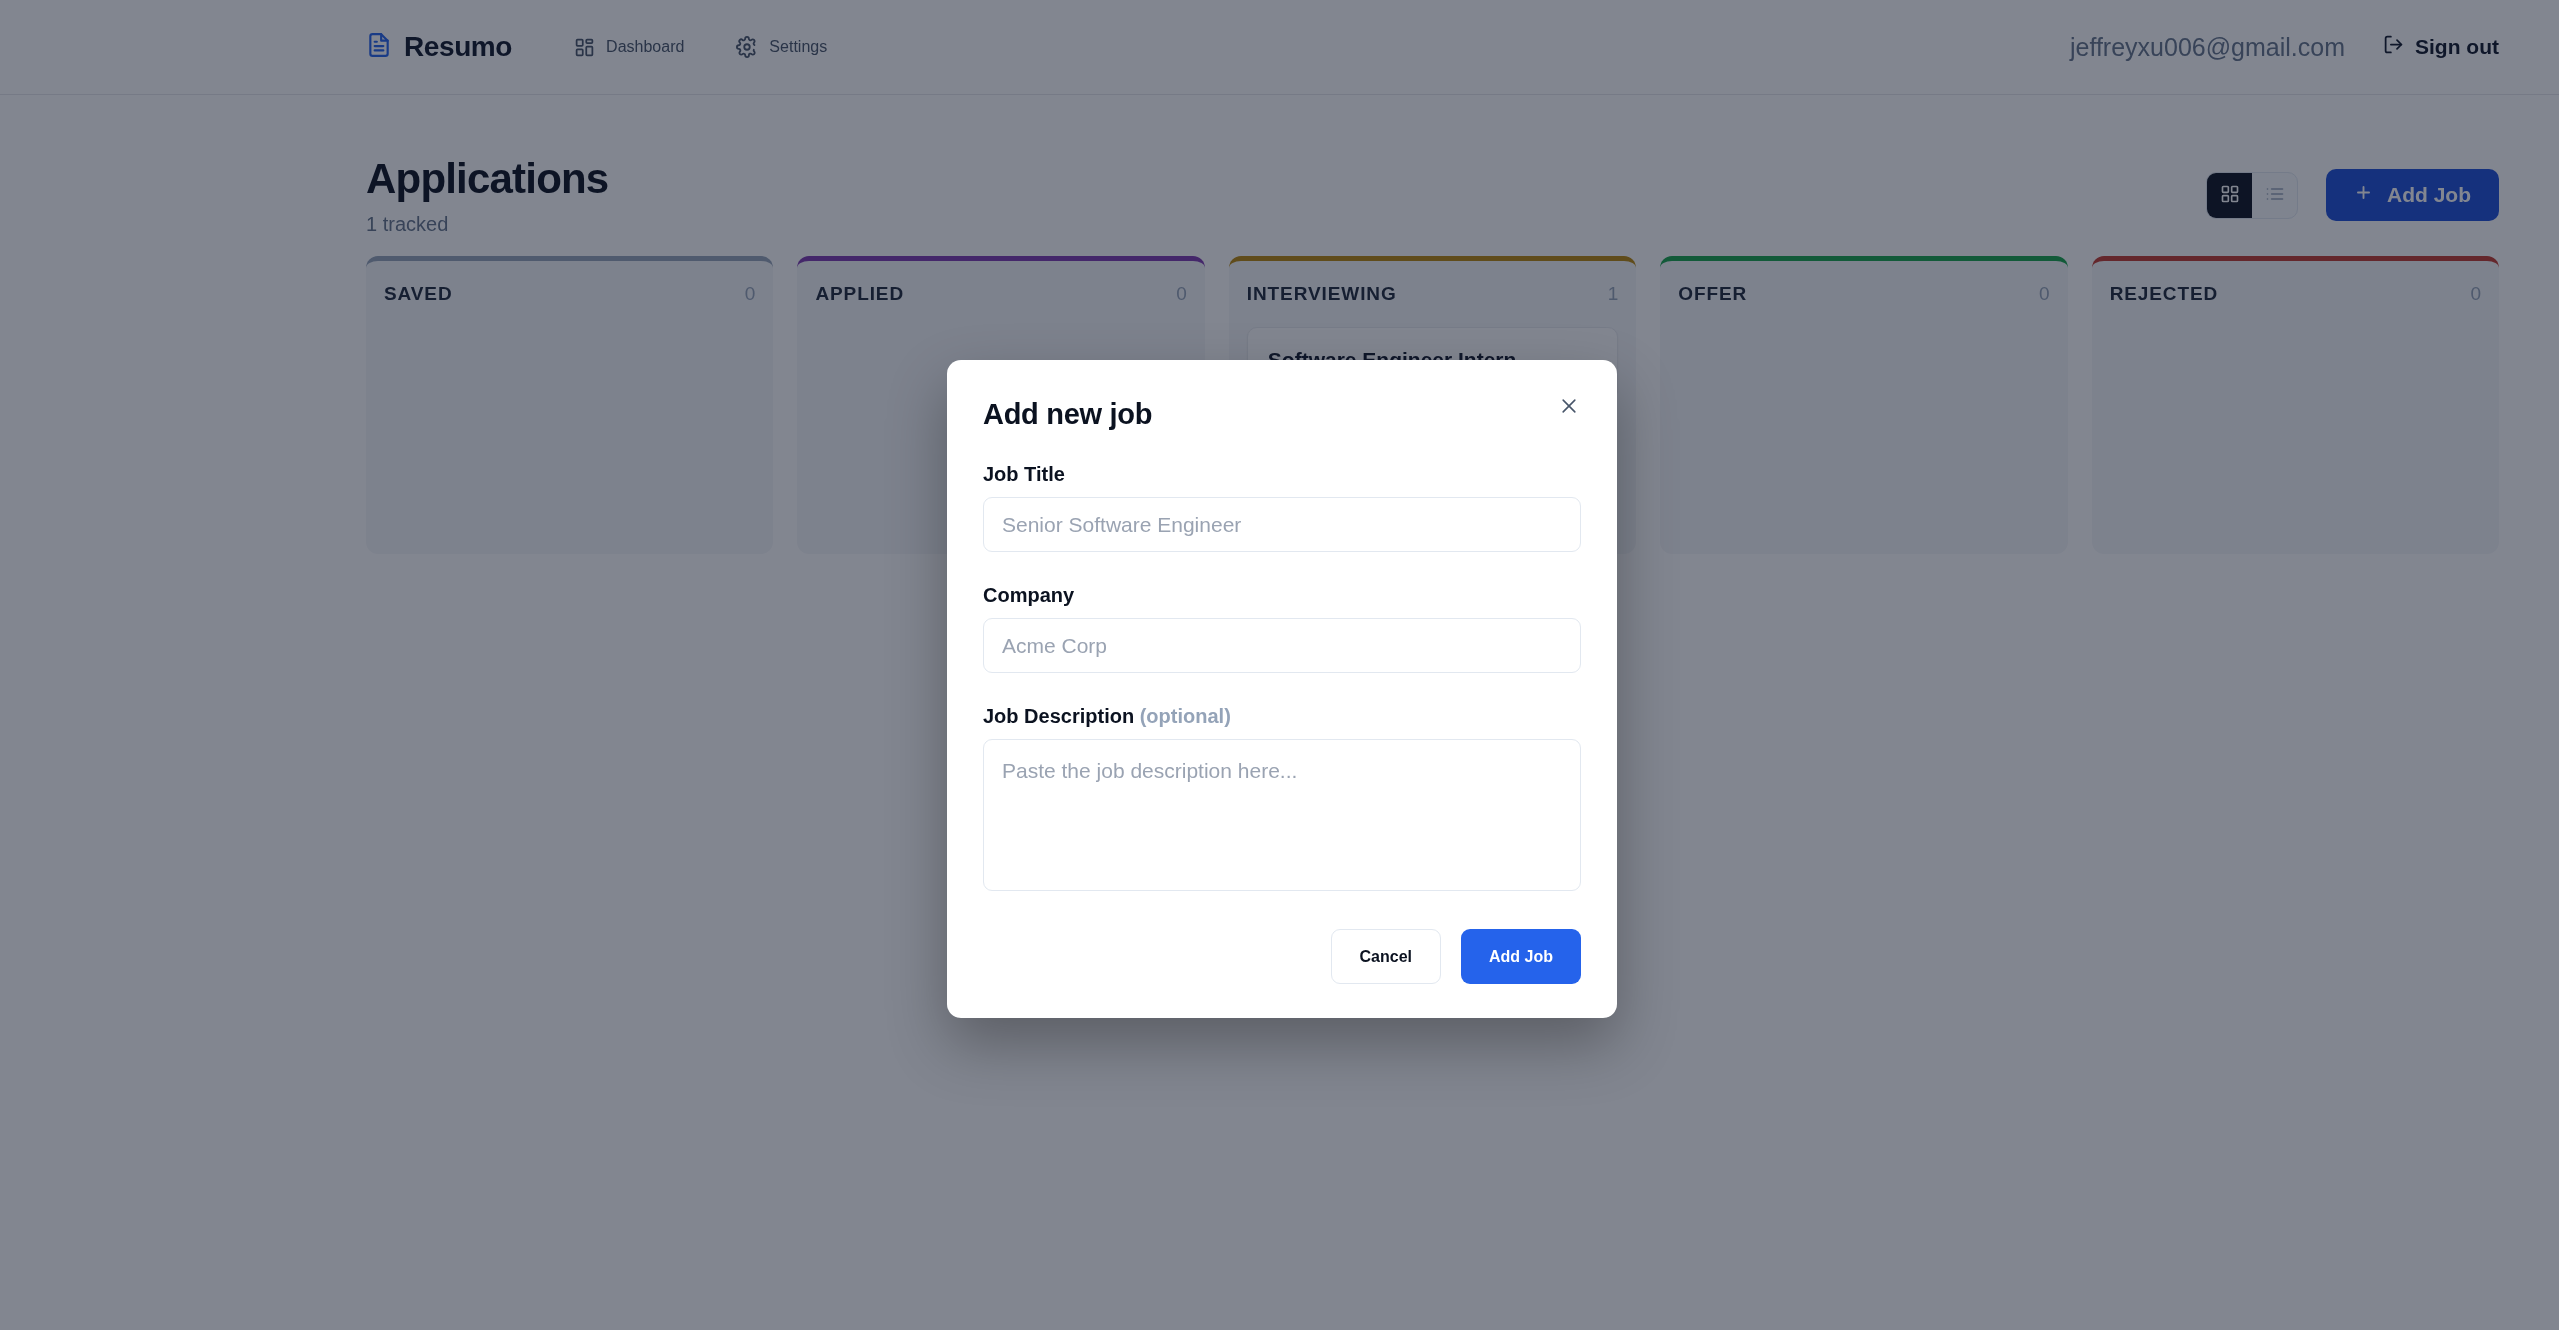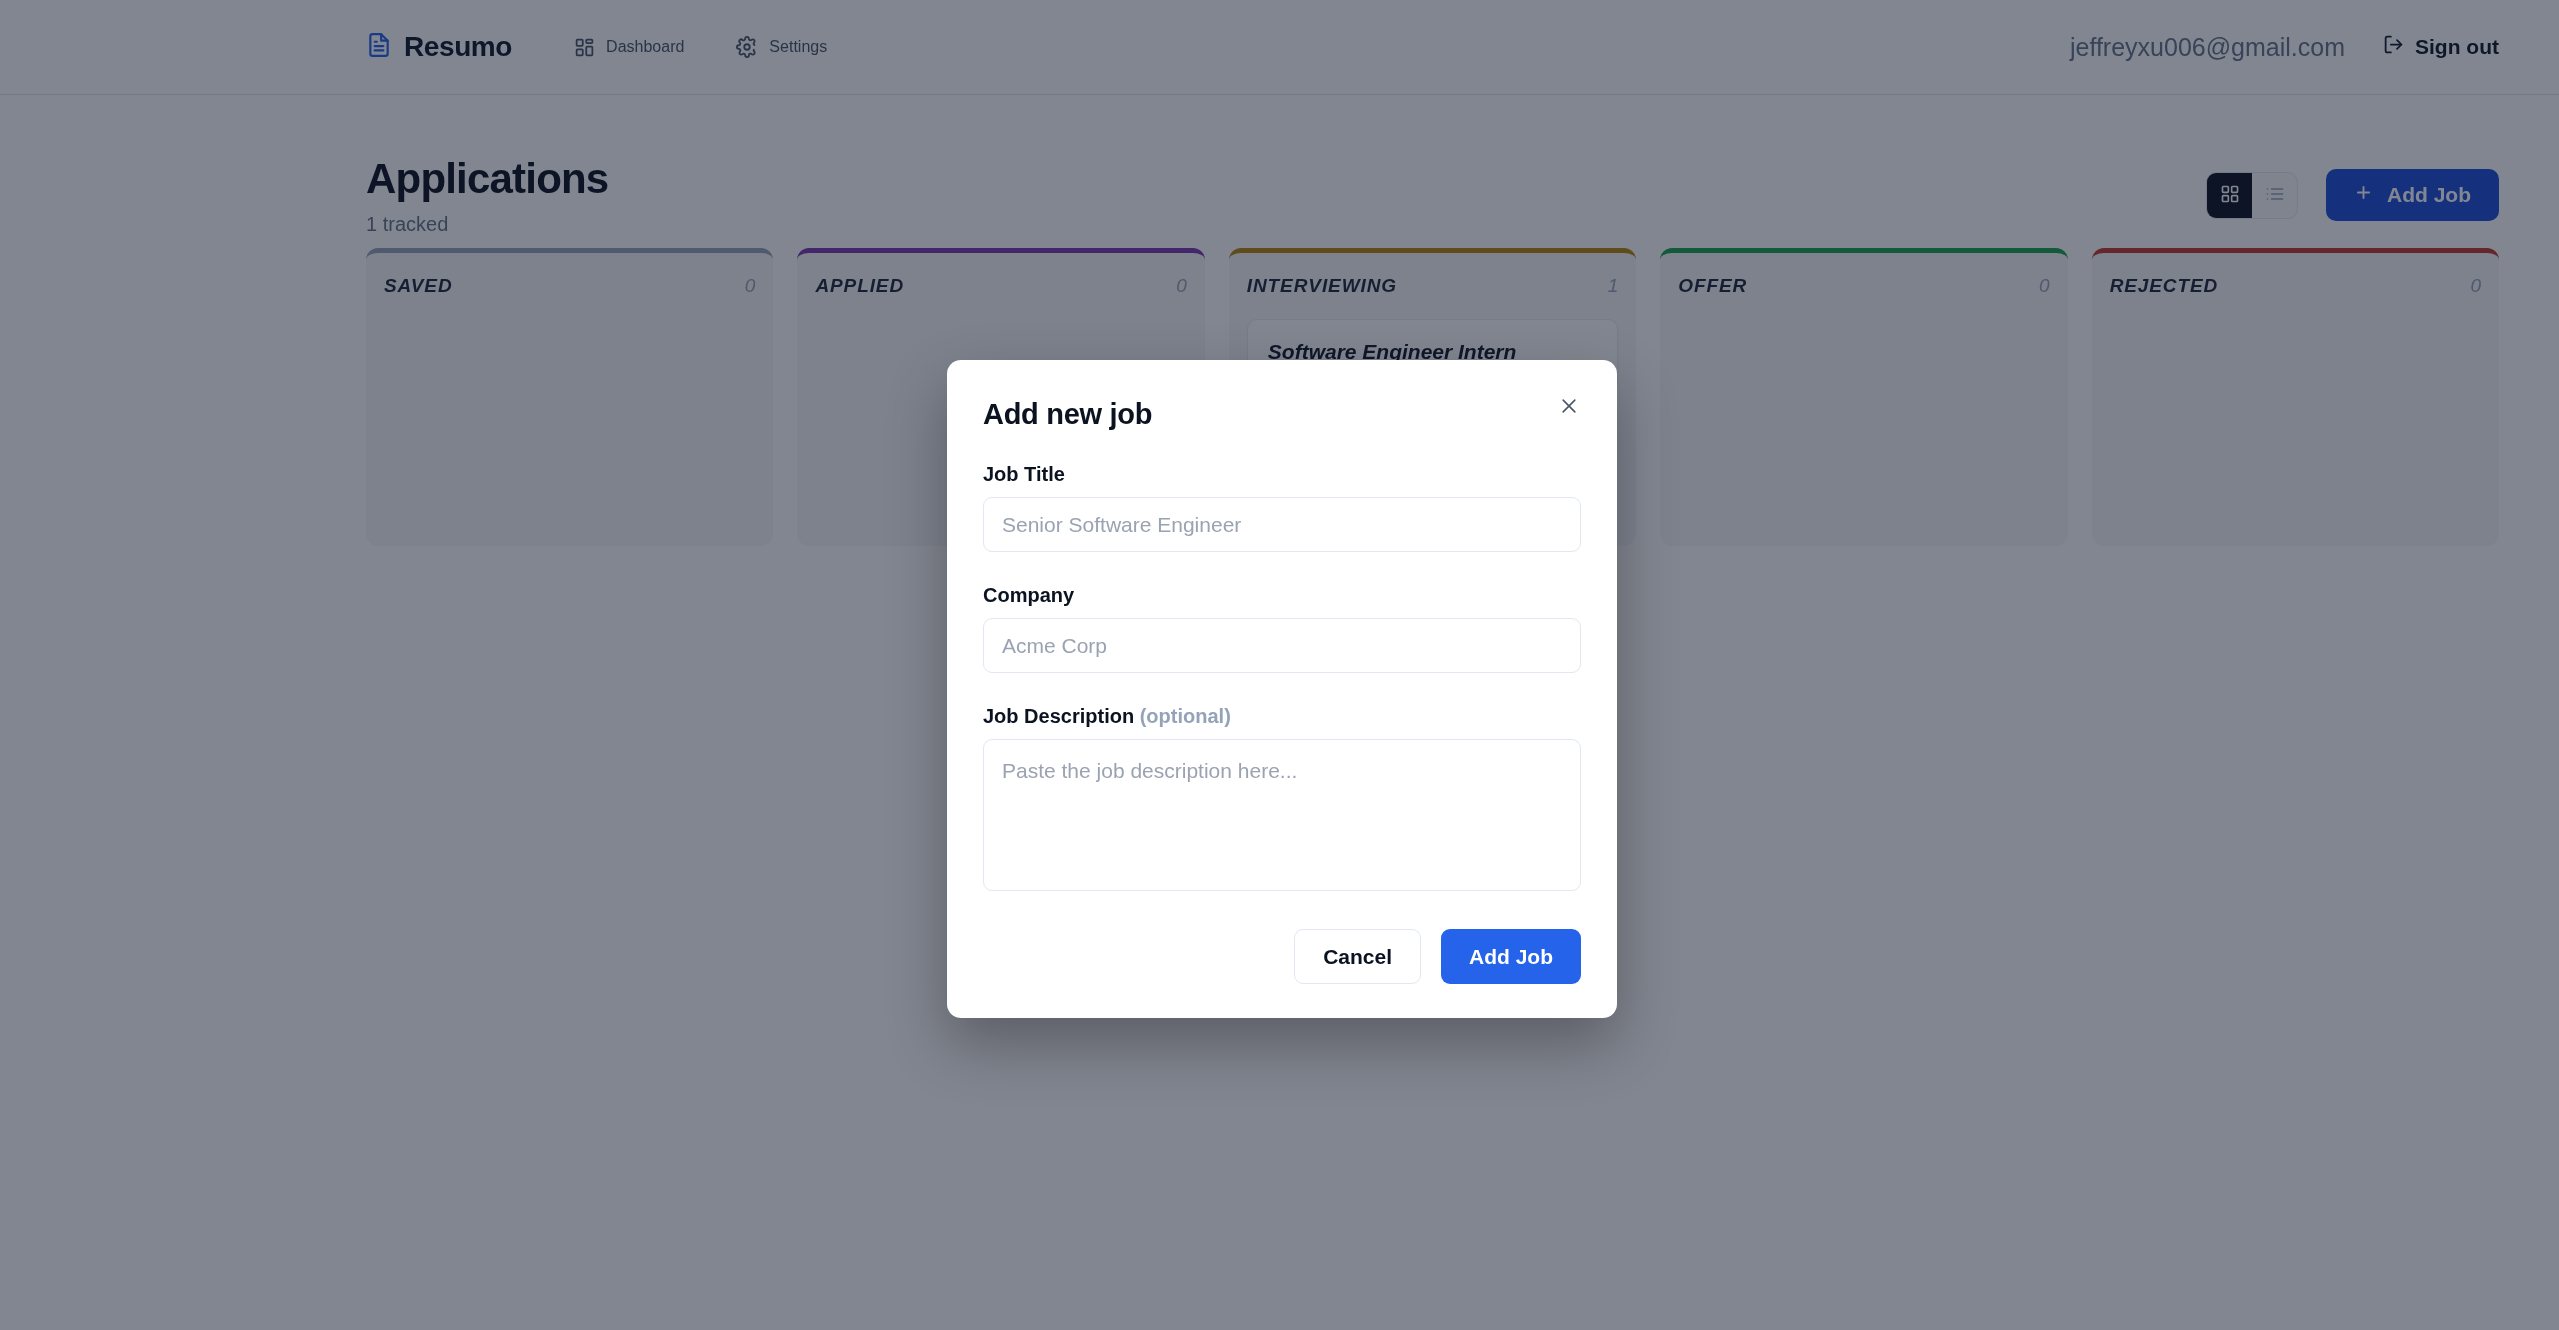--- a/index.html
+++ b/index.html
@@ -133,22 +133,21 @@
     padding: 0 28px;
     height: 52px;
     cursor: pointer;
     font-family: "Liberation Sans", sans-serif;
   }
 
   
   #kanban {
     display: flex;
     gap: 24px;
-    margin-top: 12px;
-    font-style: italic;
+    margin-top: 20px;
   }
   .column {
     flex: 1;
     background: #f5f6f8;
     border-radius: 12px;
     border-top: 5px solid #cbd5e1;
     min-height: 298px;
     padding: 22px 18px 18px 18px;
   }
   .col-head {
@@ -255,21 +254,21 @@
   }
   .text-input::placeholder, .text-area::placeholder { color: #9aa3b2; }
 
   #modal-footer {
     display: flex;
     justify-content: flex-end;
     gap: 20px;
     margin-top: 34px;
   }
   .btn {
-    font-size: 21px;
+    font-size: 16px;
     font-weight: bold;
     font-family: "Liberation Sans", sans-serif;
     border-radius: 9px;
     height: 55px;
     padding: 0 28px;
     cursor: pointer;
   }
   #cancel-btn {
     background: #ffffff;
     border: 1px solid #e2e8f0;

